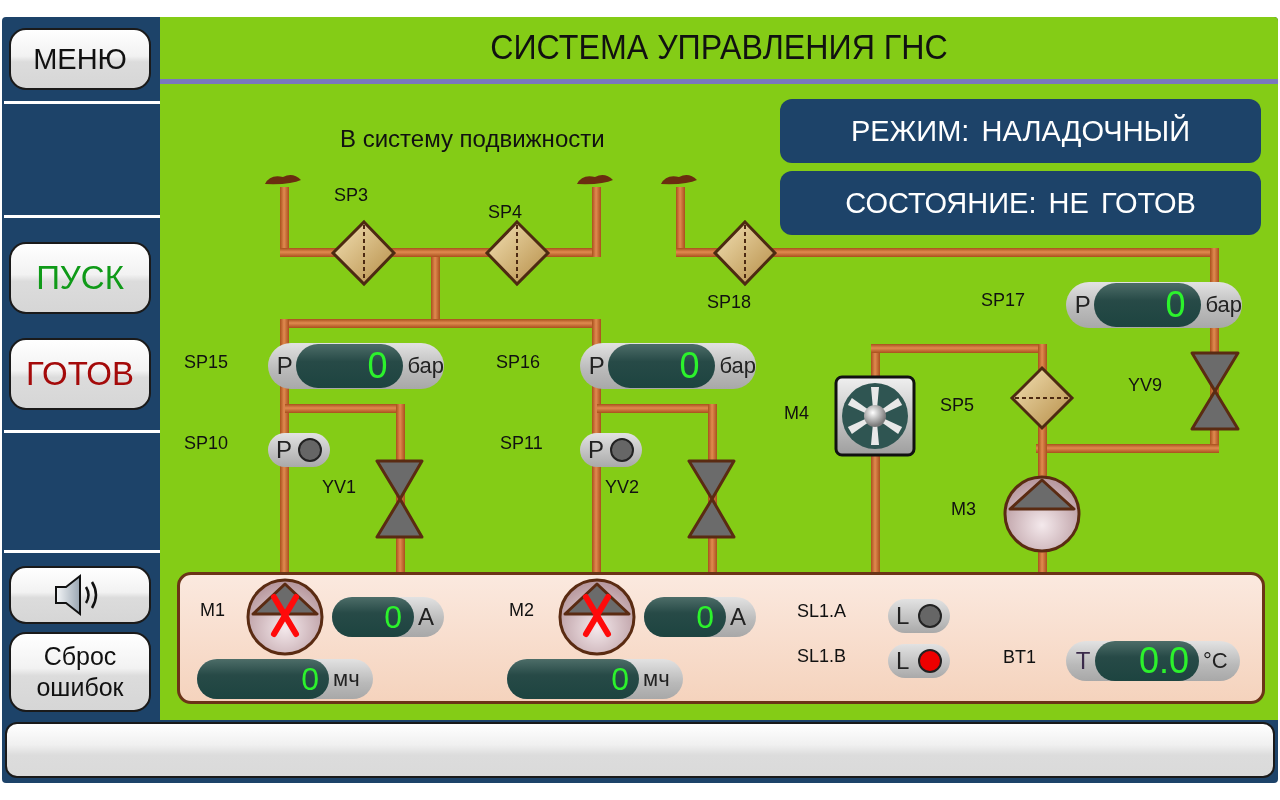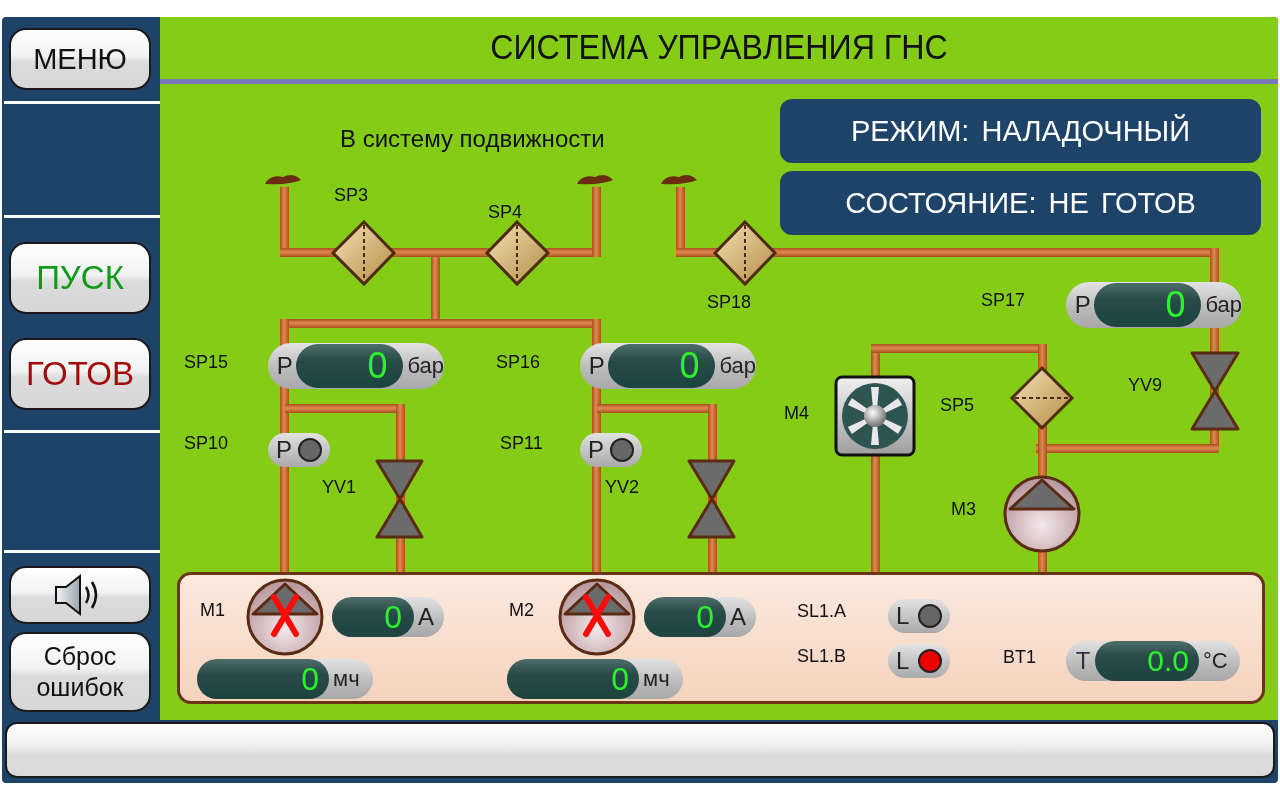--- a/index.html
+++ b/index.html
@@ -287,16 +287,16 @@
   </div>
   <div class="lbl" style="left:637px; top:629px">SL1.B</div>
   <div class="ind" style="left:728px; top:627px">
     <span class="pfx">L</span>
     <span class="lamp on"></span>
   </div>
 
   <div class="lbl" style="left:843px; top:630px">BT1</div>
   <div class="gauge" style="left:906px; top:624px; width:174px; height:40px">
     <span class="pfx" style="color:#3a2a4a">T</span>
-    <span class="val" style="width:104px; height:40px; line-height:40px; font-size:30px; padding-right:10px">0.0</span>
+    <span class="val" style="width:104px; height:40px; line-height:40px; font-size:36px; padding-right:10px">0.0</span>
     <span class="unit">°C</span>
   </div>
 </div>
 
 </body></html>

